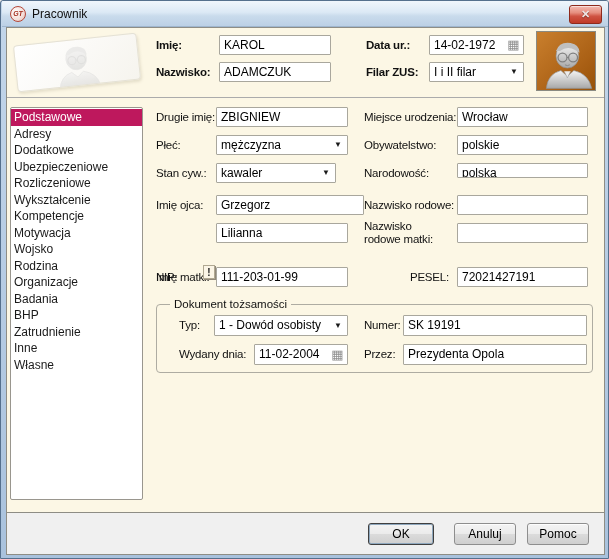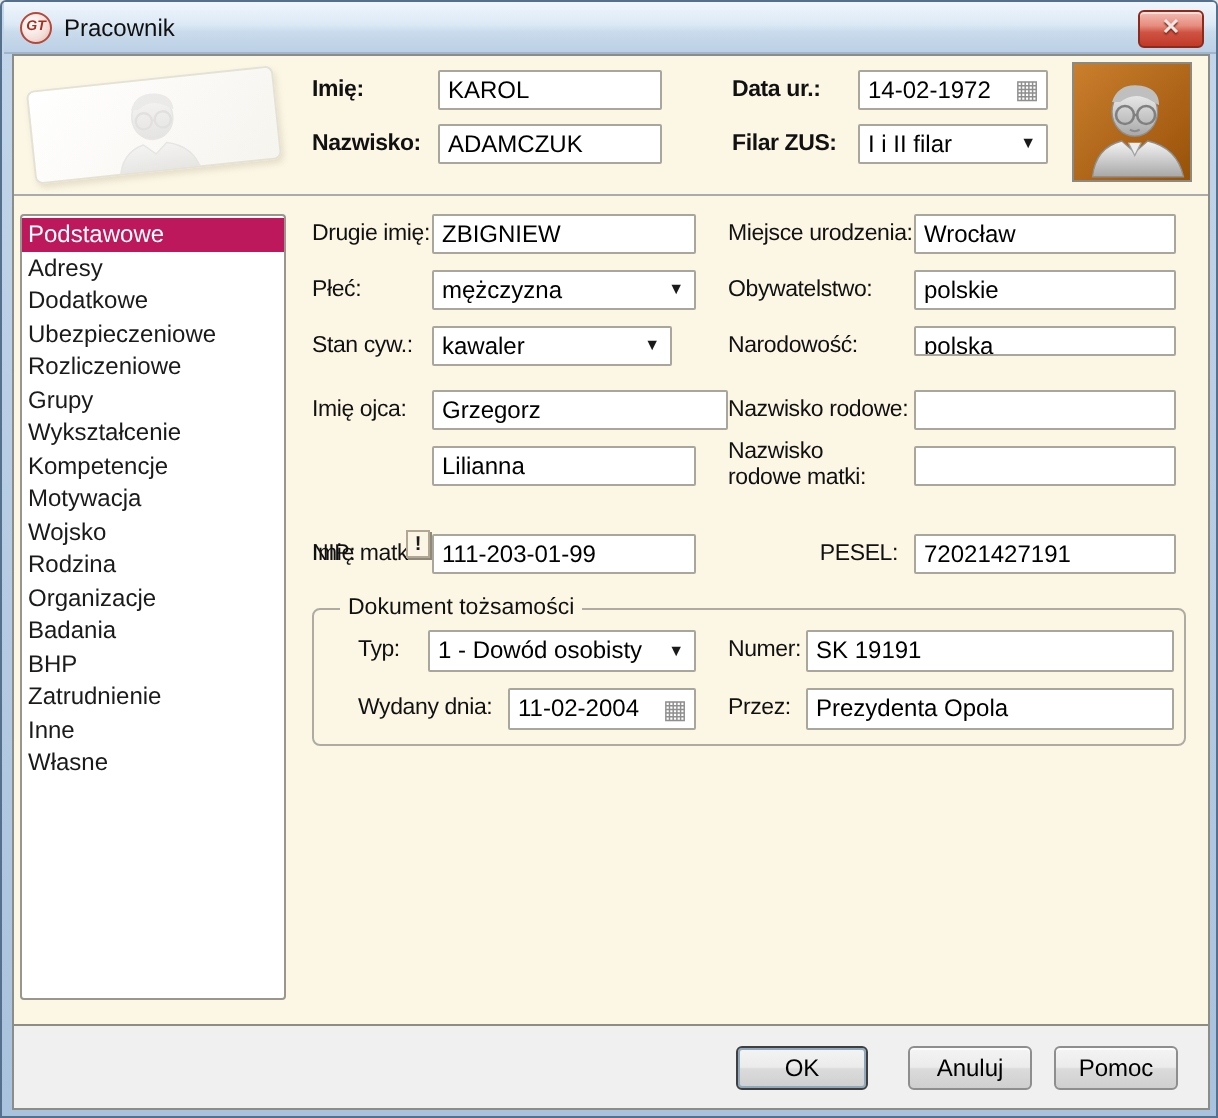--- a/index.html
+++ b/index.html
@@ -142,21 +142,20 @@
       <path d="M26,39 L30,47 L34,39" fill="#EDEDED" stroke="#A3A3A3" stroke-width=".8"></path>
     </svg>
   </div>
 
   <div class="sidebar">
     <div class="side-item selected">Podstawowe</div>
     <div class="side-item">Adresy</div>
     <div class="side-item">Dodatkowe</div>
     <div class="side-item">Ubezpieczeniowe</div>
     <div class="side-item">Rozliczeniowe</div>
-    <div class="side-item">Grupy</div>
     <div class="side-item">Wykształcenie</div>
     <div class="side-item">Kompetencje</div>
     <div class="side-item">Motywacja</div>
     <div class="side-item">Wojsko</div>
     <div class="side-item">Rodzina</div>
     <div class="side-item">Organizacje</div>
     <div class="side-item">Badania</div>
     <div class="side-item">BHP</div>
     <div class="side-item">Zatrudnienie</div>
     <div class="side-item">Inne</div>

